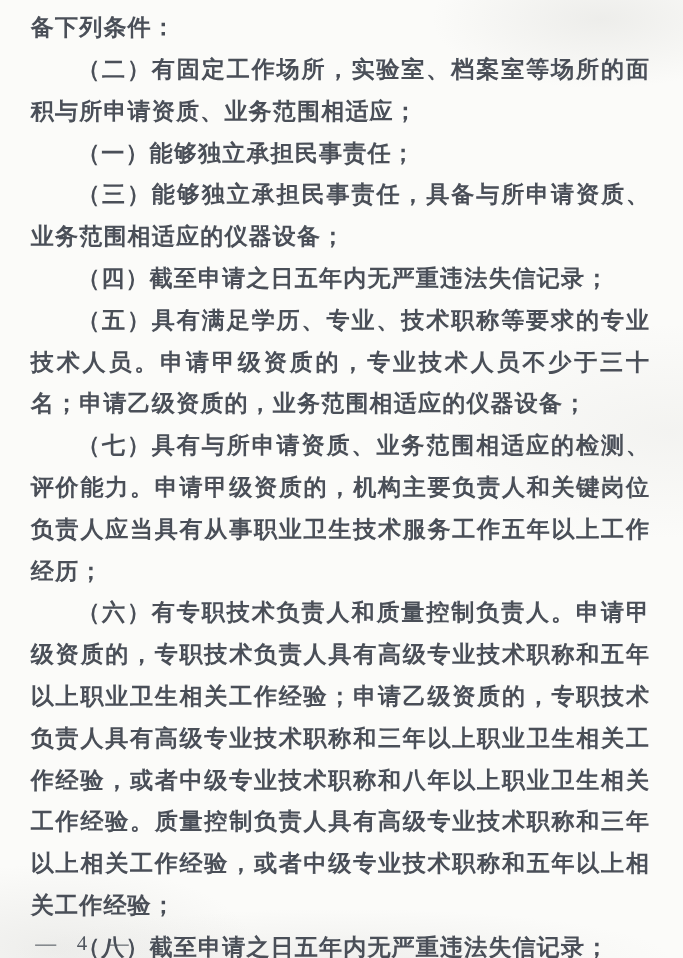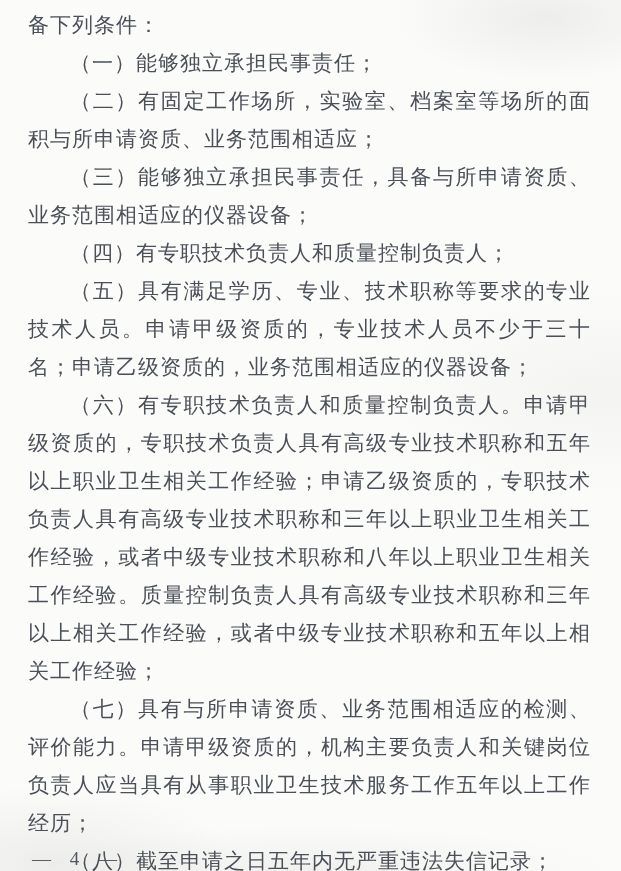--- a/index.html
+++ b/index.html
@@ -24,20 +24,21 @@
     color: #4a4f58;
     font-size: 21px;
     line-height: 38px;
     letter-spacing: 1px;
     text-align: justify;
     overflow: hidden;
   }
   .page p {
     margin: 0;
     padding: 0;
+    font-weight: bold;
   }
   p.intro {
     text-indent: 0;
   }
   p.item {
     text-indent: 2em;
   }
   .footer {
     position: absolute;
     left: 32px;
@@ -47,23 +48,23 @@
     letter-spacing: 7px;
     color: #51575f;
     text-indent: 0;
   }
 </style>
 </head>
 <body>
 
 <div class="page">
   <p class="intro">备下列条件：</p>
+  <p class="item">（二）有固定工作场所，实验室、档案室等场所的面积与所申请资质、业务范围相适应；</p>
   <p class="item">（一）能够独立承担民事责任；</p>
-  <p class="item">（二）有固定工作场所，实验室、档案室等场所的面积与所申请资质、业务范围相适应；</p>
   <p class="item">（三）能够独立承担民事责任，具备与所申请资质、业务范围相适应的仪器设备；</p>
-  <p class="item">（四）有专职技术负责人和质量控制负责人；</p>
+  <p class="item">（四）截至申请之日五年内无严重违法失信记录；</p>
   <p class="item">（五）具有满足学历、专业、技术职称等要求的专业技术人员。申请甲级资质的，专业技术人员不少于三十名；申请乙级资质的，业务范围相适应的仪器设备；</p>
+  <p class="item">（七）具有与所申请资质、业务范围相适应的检测、评价能力。申请甲级资质的，机构主要负责人和关键岗位负责人应当具有从事职业卫生技术服务工作五年以上工作经历；</p>
   <p class="item">（六）有专职技术负责人和质量控制负责人。申请甲级资质的，专职技术负责人具有高级专业技术职称和五年以上职业卫生相关工作经验；申请乙级资质的，专职技术负责人具有高级专业技术职称和三年以上职业卫生相关工作经验，或者中级专业技术职称和八年以上职业卫生相关工作经验。质量控制负责人具有高级专业技术职称和三年以上相关工作经验，或者中级专业技术职称和五年以上相关工作经验；</p>
-  <p class="item">（七）具有与所申请资质、业务范围相适应的检测、评价能力。申请甲级资质的，机构主要负责人和关键岗位负责人应当具有从事职业卫生技术服务工作五年以上工作经历；</p>
   <p class="item">（八）截至申请之日五年内无严重违法失信记录；</p>
 
   <div class="footer">— 4 —</div>
 </div>
 
 </body></html>

